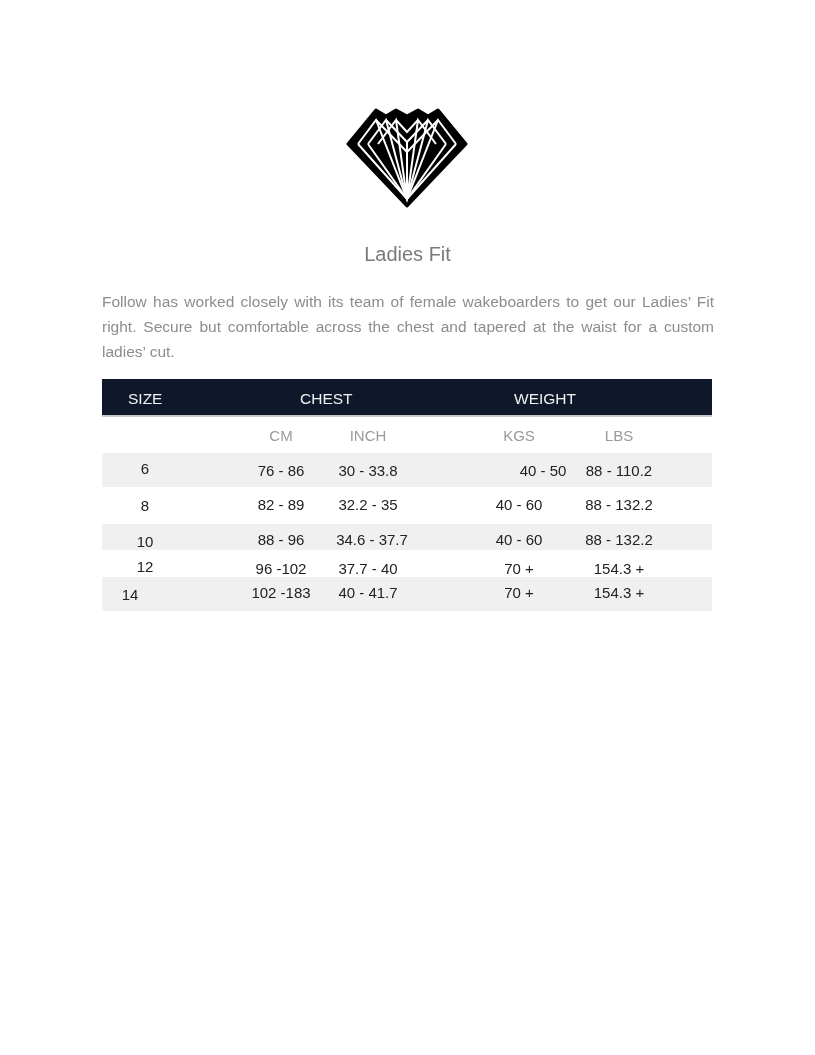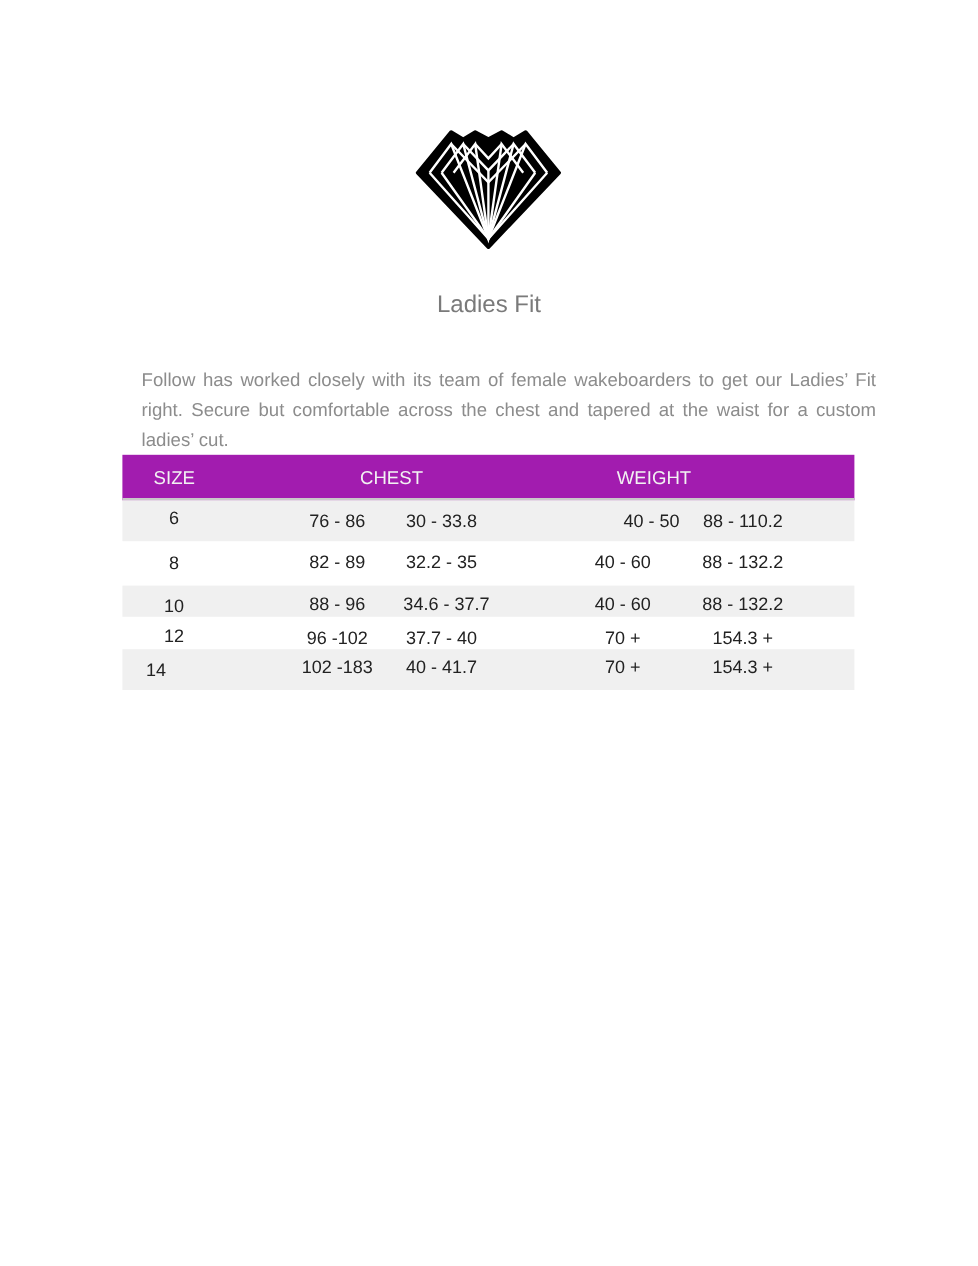--- a/index.html
+++ b/index.html
@@ -10,27 +10,27 @@
     .logo {
       position: absolute; left: 346px; top: 106px; width: 122px; height: 102px;
     }
     .title {
       position: absolute; left: 0; width: 815px; top: 243px;
       text-align: center; font-size: 20px; color: #7a7a7a;
     }
     .intro {
       position: absolute; left: 102px; top: 289px; width: 612px;
       font-size: 15.5px; line-height: 25px; color: #8c8c8c;
-      text-align: justify; text-align-last: left; margin: 16px;
+      text-align: justify; text-align-last: left; margin: 0;
     }
     .table {
       position: absolute; left: 102px; top: 379px; width: 610px;
     }
     .hdr {
-      height: 38px; background: #a21caf; position: relative; color: #f2f2f2;
+      height: 38px; background: #0f172a; position: relative; color: #f2f2f2;
       font-size: 15.5px; border-bottom: 2px solid #c9c9c9; box-sizing: border-box;
     }
     .hdr span { position: absolute; top: 11px; }
     .sub {
       height: 36px; position: relative; color: #9a9a9a; font-size: 15px;
     }
     .sub span { position: absolute; top: 10px; transform: translateX(-50%); }
     .row {
       position: relative; font-size: 15px; color: #222;
     }
@@ -58,20 +58,26 @@
 <div class="title">Ladies Fit</div>
 
 <p class="intro">Follow has worked closely with its team of female wakeboarders to get our Ladies’ Fit right. Secure but comfortable across the chest and tapered at the waist for a custom ladies’ cut.</p>
 
 <div class="table">
   <div class="hdr">
     <span style="left:26px">SIZE</span>
     <span style="left:198px">CHEST</span>
     <span style="left:412px">WEIGHT</span>
   </div>
+  <div class="sub">
+    <span style="left:179px">CM</span>
+    <span style="left:266px">INCH</span>
+    <span style="left:417px">KGS</span>
+    <span style="left:517px">LBS</span>
+  </div>
 
   <div class="row alt" style="height:34px">
     <span style="left:43px;top:7px">6</span>
     <span style="left:179px;top:9px">76 - 86</span>
     <span style="left:266px;top:9px">30 - 33.8</span>
     <span style="left:441px;top:9px">40 - 50</span>
     <span style="left:517px;top:9px">88 - 110.2</span>
   </div>
   <div class="row" style="height:37px">
     <span style="left:43px;top:10px">8</span>

